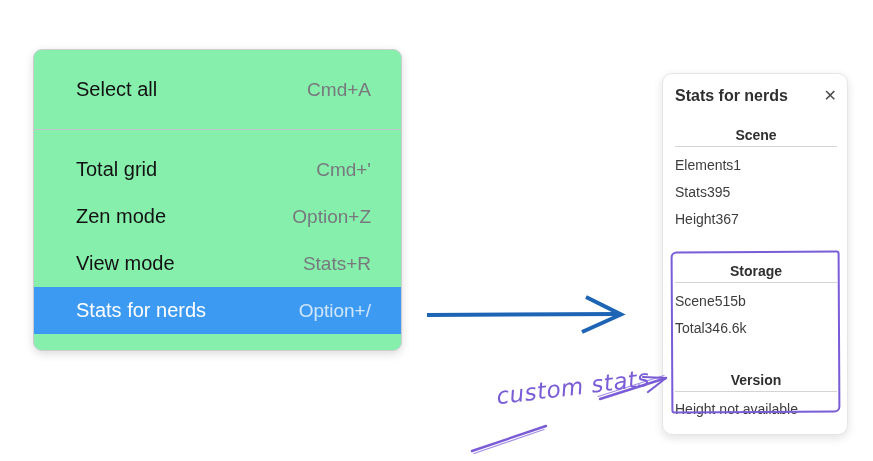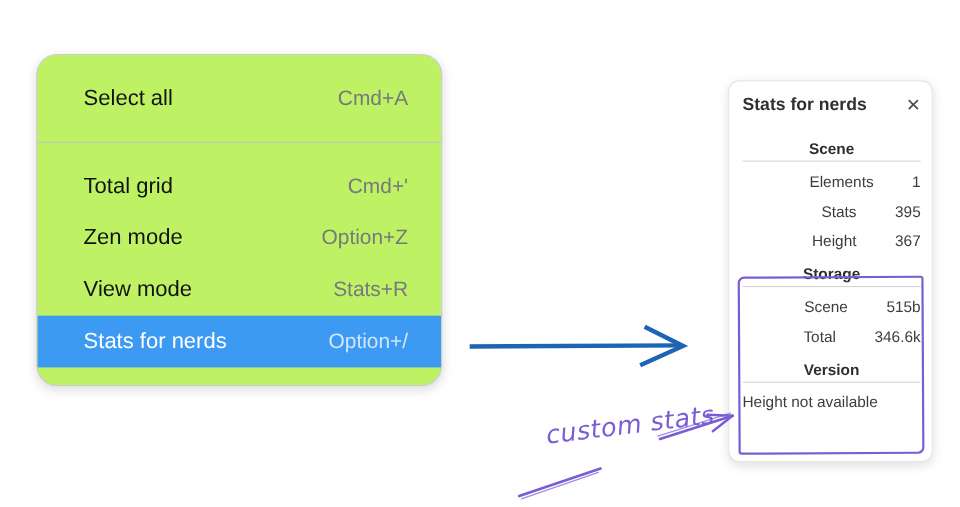--- a/index.html
+++ b/index.html
@@ -3,23 +3,23 @@
 <meta charset="utf-8">
 <style>
   * { margin: 0; padding: 0; box-sizing: border-box; }
   html, body { width: 873px; height: 461px; background: #ffffff; overflow: hidden;
     font-family: "Liberation Sans", sans-serif; }
   .stage { position: relative; width: 873px; height: 461px; }
 
   
   .menu {
     position: absolute; left: 33px; top: 49px; width: 369px;
-    background: #bef264;
+    background: #86efac;
     border: 1px solid #c9cdd1;
-    border-radius: 19px;
+    border-radius: 9px;
     box-shadow: 0 3px 10px rgba(0,0,0,0.14);
     overflow: hidden;
   }
   .menu-section { padding: 16px 0; }
   .menu-divider { height: 0; border-top: 1px solid #bfc4c9; }
   .menu-item {
     height: 47px; display: flex; align-items: center; justify-content: space-between;
     padding: 0 30px 0 42px; cursor: default;
   }
   .menu-item .label { font-size: 20px; color: #121212; }
@@ -38,24 +38,24 @@
     padding: 12px 10px 12px 12px;
     color: #3a3a3a; font-size: 14px;
   }
   .panel-header { display: flex; align-items: center; justify-content: space-between;
     height: 20px; margin-bottom: 20px; }
   .panel-title { font-size: 16px; font-weight: bold; color: #2f2f2f; }
   .close-btn { font-size: 16px; color: #4c4c4c; line-height: 16px; cursor: pointer;
     background: none; border: none; font-family: "DejaVu Sans", sans-serif; }
   .stats-section h3 { text-align: center; font-size: 14px; font-weight: bold;
     color: #2f2f2f; margin: 10px 0 2px; line-height: 18px; }
-  .stats-section.storage h3, .stats-section.version h3 { margin-top: 8px; text-align: center; }
+  .stats-section.storage h3, .stats-section.version h3 { margin-top: 30px; text-align: center; }
   .stats-section hr { border: none; border-top: 1px solid #d4d4d4; margin: 0 0 4px; }
-  .stat-row { display: flex; justify-content: flex-end; align-items: center;
-    height: 27px; gap: 35px; }
+  .stat-row { display: flex; justify-content: flex-start; align-items: center;
+    height: 27px; }
   .stat-label { color: #3d3d3d; }
   .stat-value { color: #3d3d3d; text-align: right; }
   .version-note { height: 26px; display: flex; align-items: center; color: #3d3d3d; }
 
   
   .storage-box {
     position: absolute; left: 671px; top: 251px; width: 169px; height: 162px;
     border: 2px solid var(--annotation-purple, #7a5cd6);
     border-radius: 6px 3px 6px 3px;
     transform: rotate(-0.3deg);

